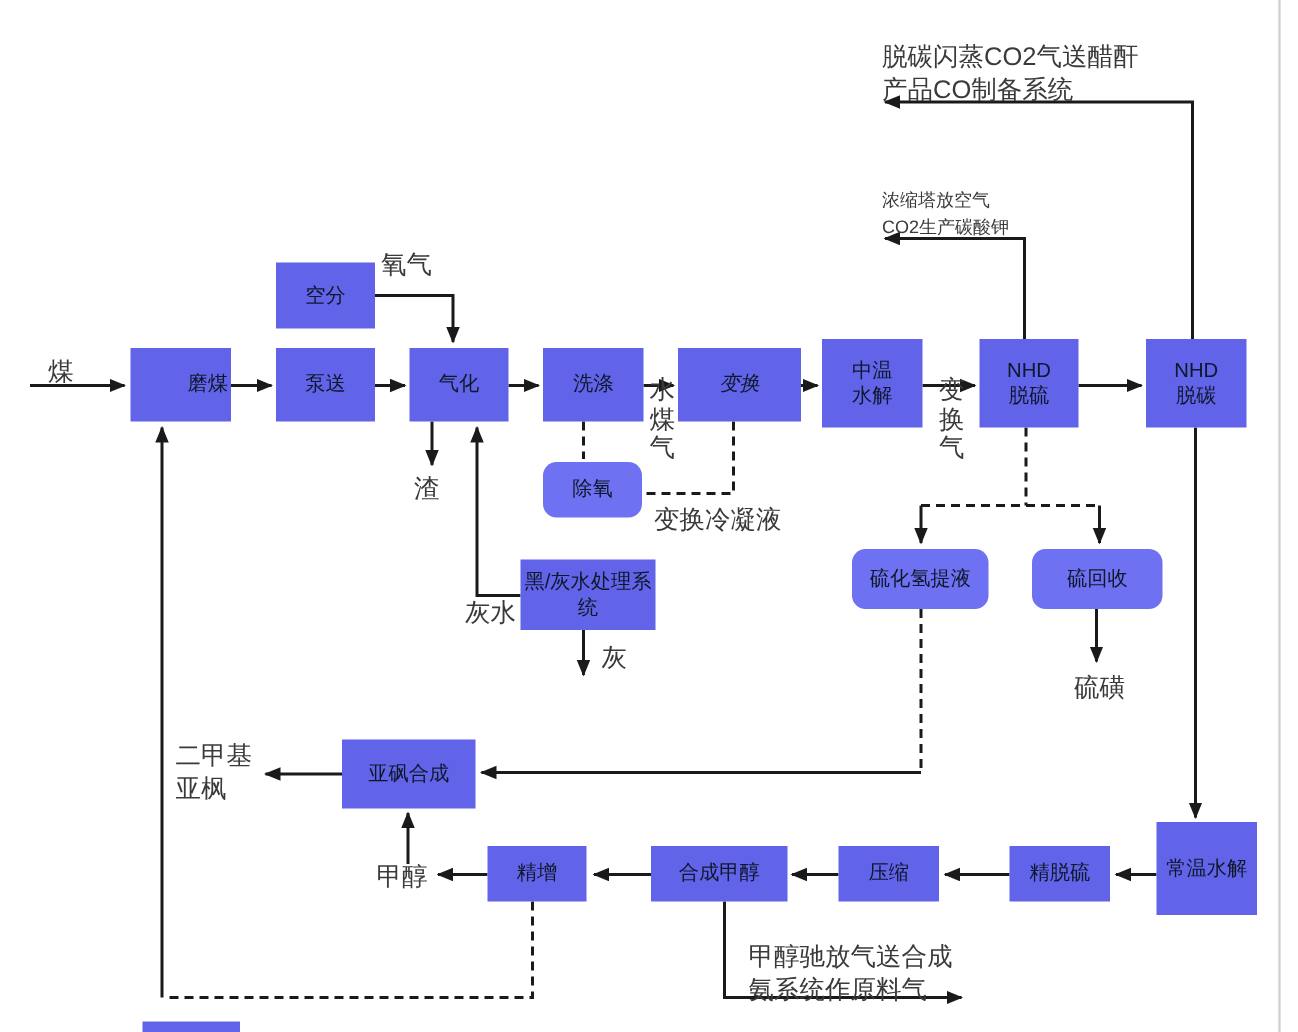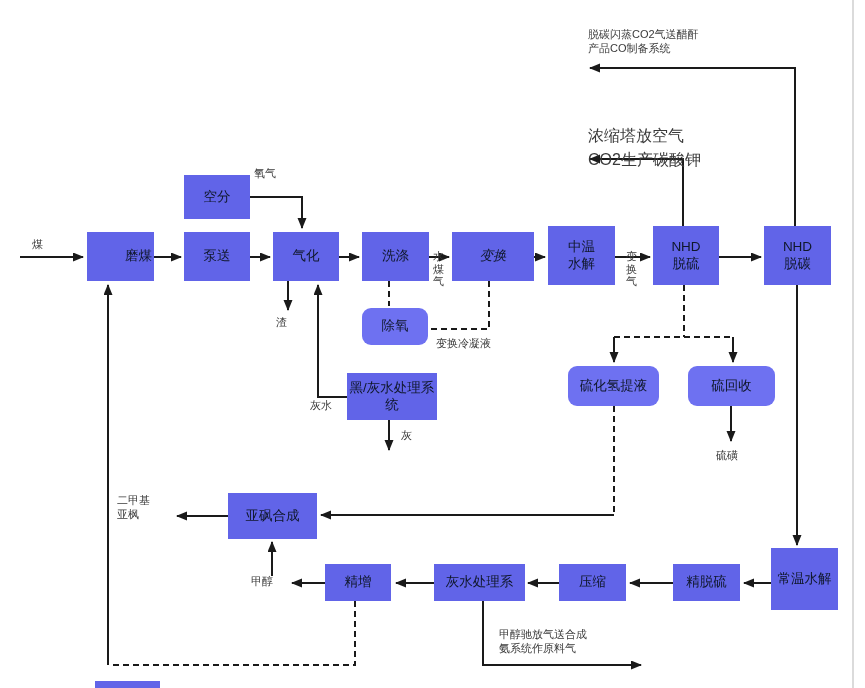--- a/index.html
+++ b/index.html
@@ -8,24 +8,24 @@
     font-family:"Liberation Sans","DejaVu Sans",sans-serif;
   }
   #lines{position:absolute;left:0;top:0;width:865px;height:688px;}
   .box{
     position:absolute;display:flex;align-items:center;justify-content:center;
     background:#6164e8;color:#0f172a;font-size:13.5px;line-height:1.25;
     text-align:center;white-space:pre-line;box-sizing:border-box;
   }
   .box.rounded{background:#6e71f1;border-radius:9px;}
   .lbl{
-    position:absolute;color:#3a3a3a;font-size:11px;line-height:1.3;
+    position:absolute;color:#3a3a3a;font-size:17px;line-height:1.3;
     white-space:pre-line;text-align:left;
   }
-  .lbl.small{font-size:16px;line-height:1.5;}
+  .lbl.small{font-size:12px;line-height:1.5;}
   .lbl.vert{width:15px;word-break:break-all;line-height:1.15;margin-top:48px;}
   .edge{stroke:#1a1a1a;stroke-width:2;fill:none;}
   .edge.dash{stroke-dasharray:6 4;}
   .vpedge{stroke:#cfcfcf;stroke-width:1.5;fill:none;}
 </style>
 </head>
 <body>
 
 <div id="canvas">
 
@@ -103,21 +103,21 @@
 脱碳</div>
   <div class="box rounded" style="left:362px;top:308px;width:66px;height:37px;text-align:center;">除氧</div>
   <div class="box" style="left:347px;top:373px;width:90px;height:47px;line-height:1.2;">黑/灰水处理系
 统</div>
   <div class="box rounded" style="left:568px;top:366px;width:91px;height:40px;">硫化氢提液</div>
   <div class="box rounded" style="left:688px;top:366px;width:87px;height:40px;">硫回收</div>
   <div class="box" style="left:228px;top:493px;width:89px;height:46px;">亚砜合成</div>
   <div class="box" style="left:673px;top:564px;width:67px;height:37px;">精脱硫</div>
   <div class="box" style="left:771px;top:548px;width:67px;height:62px;">常温水解</div>
   <div class="box" style="left:559px;top:564px;width:67px;height:37px;">压缩</div>
-  <div class="box" style="left:434px;top:564px;width:91px;height:37px;">灰水处理系</div>
+  <div class="box" style="left:434px;top:564px;width:91px;height:37px;">合成甲醇</div>
   <div class="box" style="left:325px;top:564px;width:66px;height:37px;">精增</div>
   <div class="box" style="left:95px;top:681px;width:65px;height:7px;"></div>
 
   <div class="lbl" style="left:32px;top:237px;">煤</div>
   <div class="lbl" style="left:254px;top:166px;">氧气</div>
   <div class="lbl" style="left:276px;top:315px;">渣</div>
   <div class="lbl vert" style="left:433px;top:202px;">水煤气</div>
   <div class="lbl vert" style="left:626px;top:202px;">变换气</div>
   <div class="lbl" style="left:436px;top:336px;">变换冷凝液</div>
   <div class="lbl" style="left:310px;top:398px;">灰水</div>

